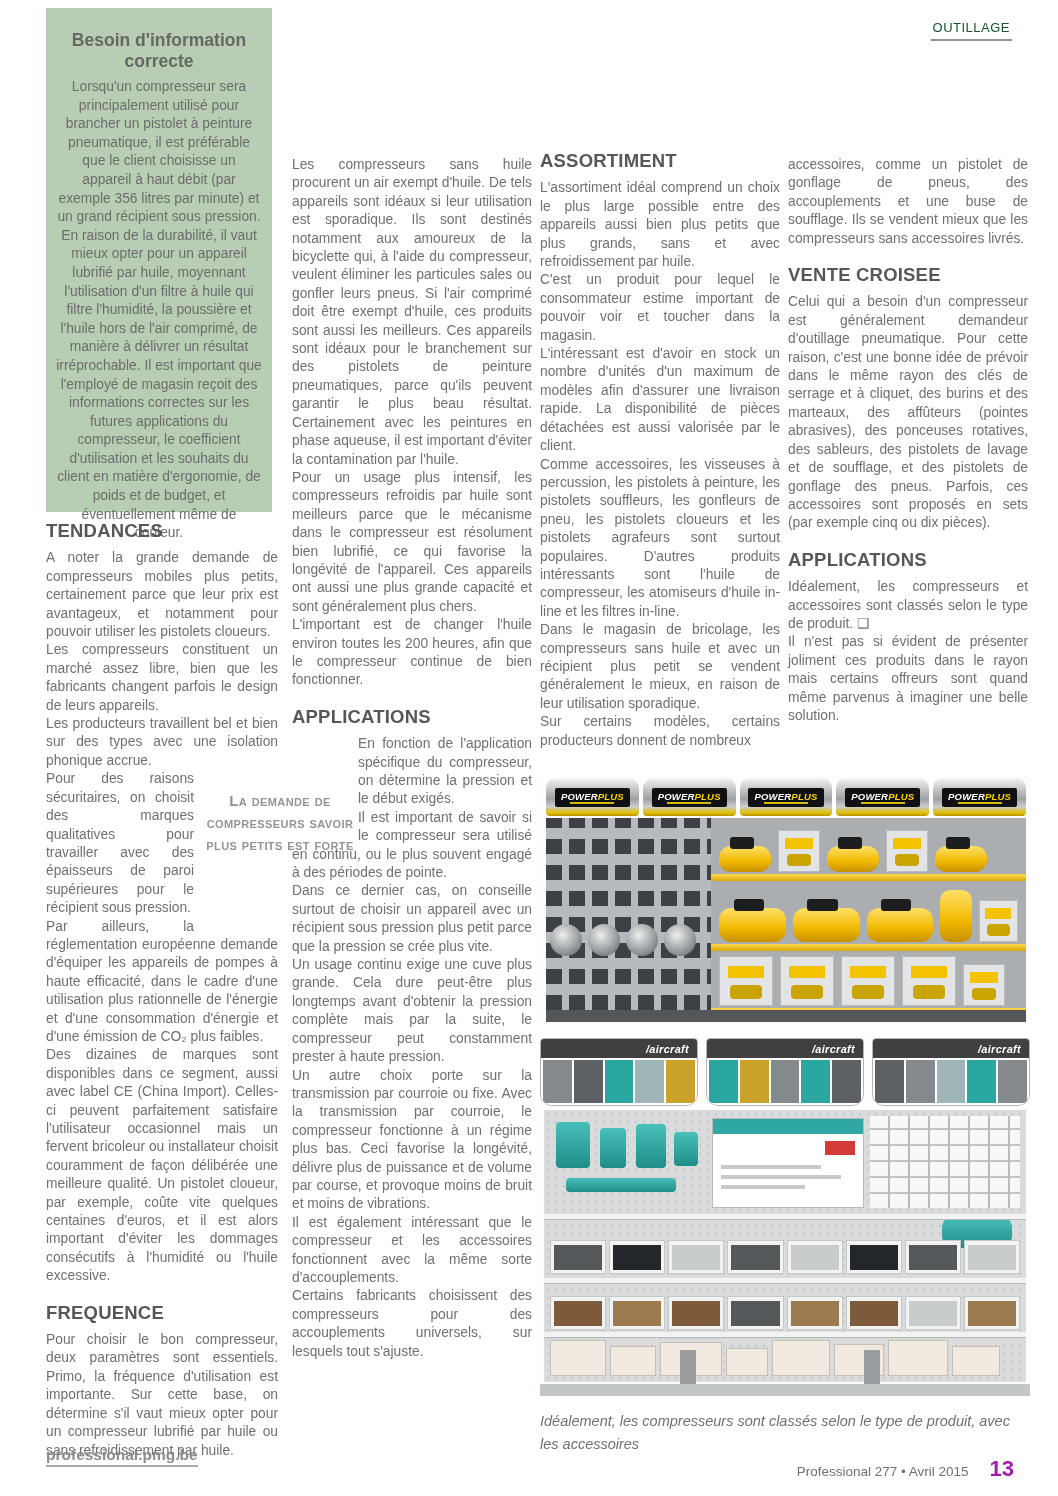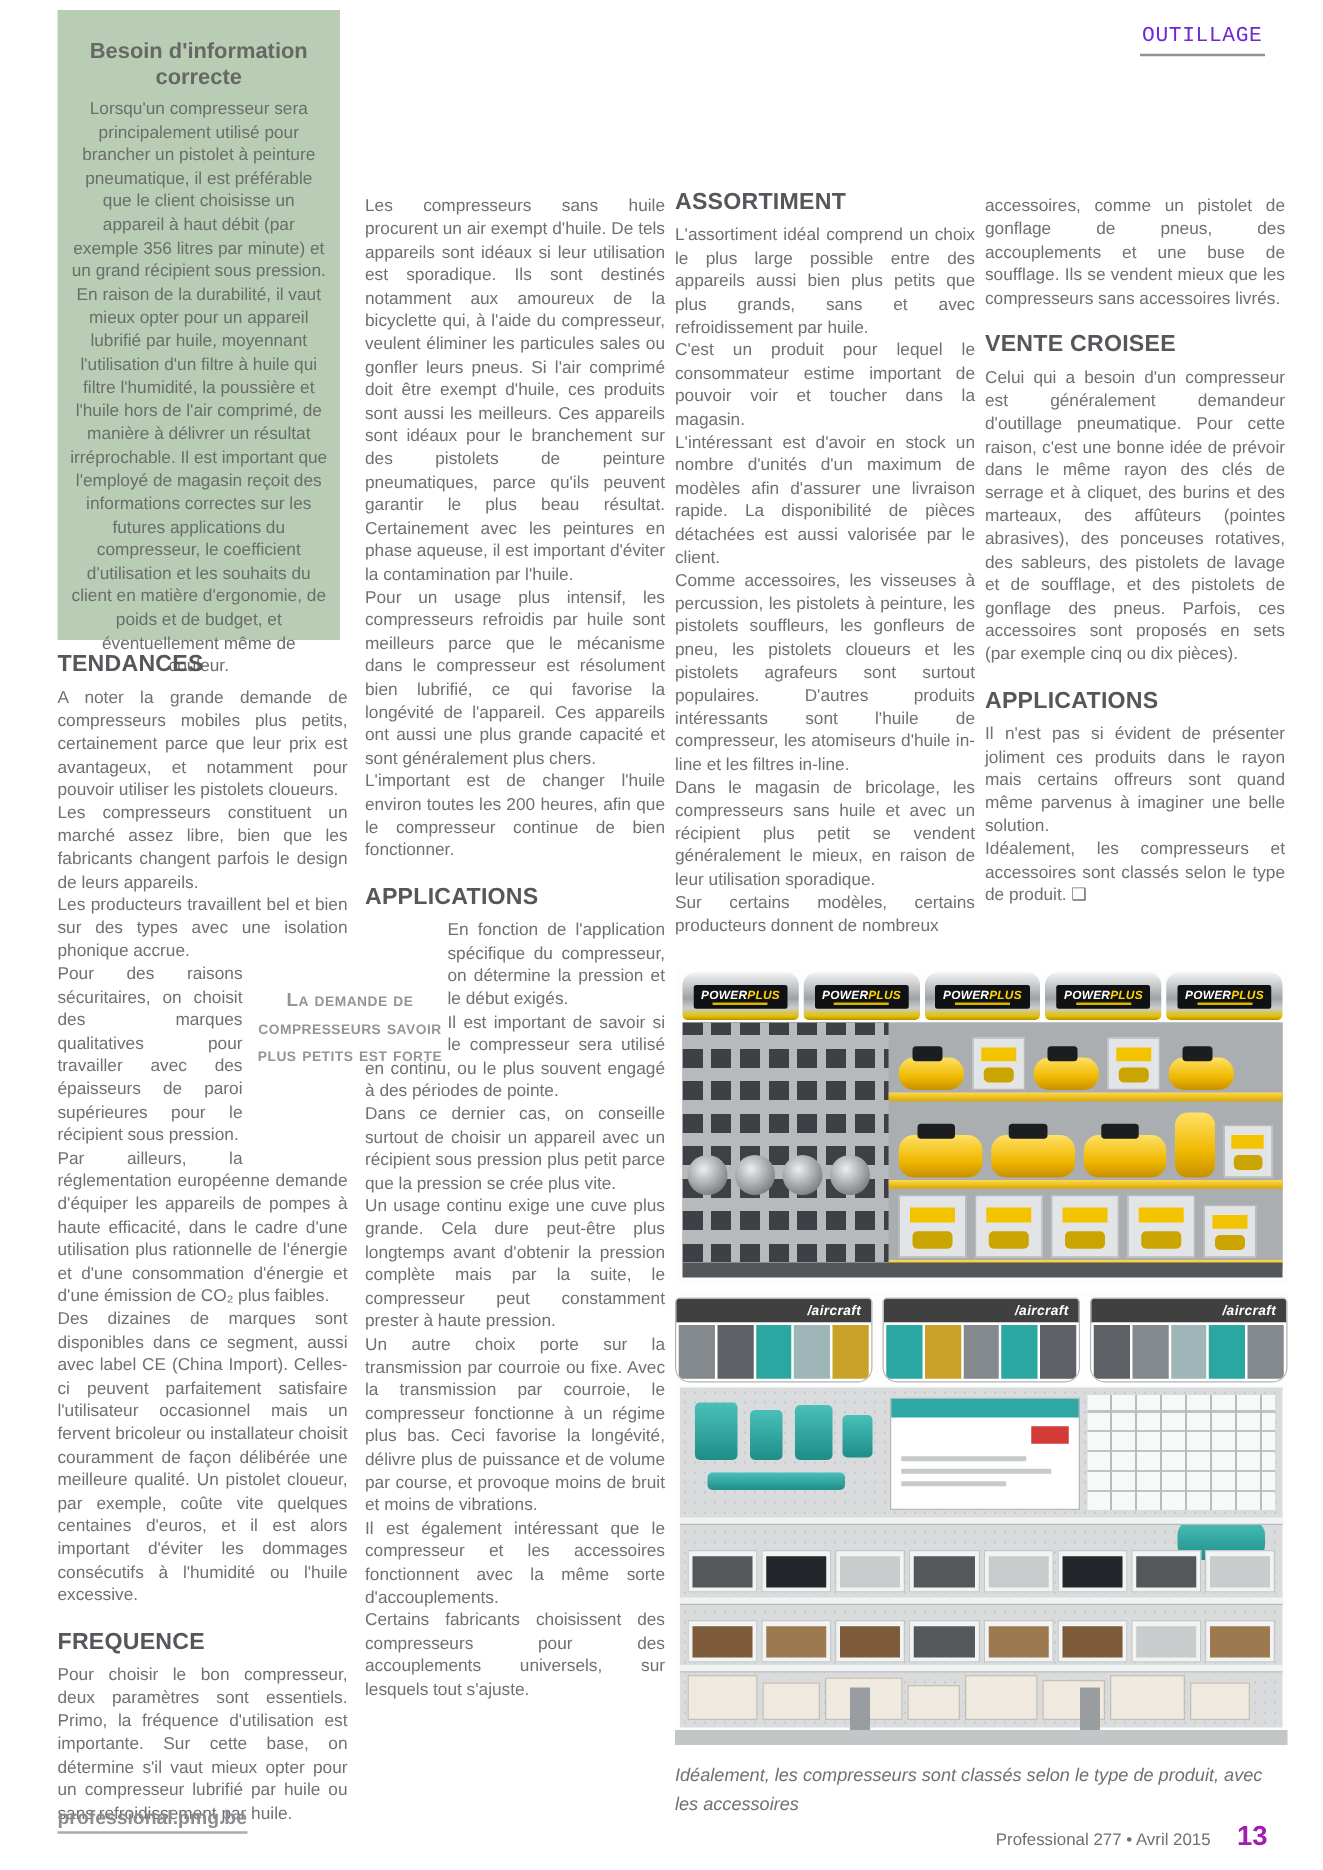--- a/index.html
+++ b/index.html
@@ -5,22 +5,22 @@
   html,body{margin:0;padding:0;background:#ffffff;}
   body{width:1058px;height:1496px;position:relative;font-family:"Liberation Sans",sans-serif;overflow:hidden;}
 
   
   .bodytext{font-size:13.8px;line-height:18.4px;color:#6e7072;text-align:justify;}
   .bodytext p{margin:0;}
   h2.section{font-size:18.5px;font-weight:bold;color:#55575a;margin:18px 0 9px 0;letter-spacing:.2px;}
   h2.section.first{margin-top:0;}
 
   
-  #section-label{position:absolute;top:20px;right:46px;font-size:17px;color:#6d28d9;letter-spacing:.5px;
-    border-bottom:2px solid #909396;padding:0 2px 4px 2px;font-family:Liberation Mono, monospace;}
+  #section-label{position:absolute;top:20px;right:46px;font-size:13px;color:#14532d;letter-spacing:.5px;
+    border-bottom:2px solid #909396;padding:0 2px 4px 2px;}
   #footer-link{position:absolute;left:46px;top:1446px;font-size:15.5px;font-weight:bold;color:#8b8d90;
     text-decoration:none;border-bottom:2px solid #a8aaac;padding-bottom:1px;}
   #footer-right{position:absolute;right:44px;top:1456px;display:flex;align-items:baseline;gap:21px;}
   #footer-issue{font-size:13.5px;color:#6e7072;}
   #footer-page{font-size:22px;font-weight:bold;color:#a21caf;}
 
   
   #green-box{position:absolute;left:46px;top:8px;width:226px;height:504px;background:#b9ccb4;
     box-sizing:border-box;padding:22px 10px 10px 10px;text-align:center;}
   #green-box .gb-title{font-size:17.5px;font-weight:bold;color:#656963;line-height:21px;margin-bottom:6px;}
@@ -160,22 +160,22 @@
   <p>Comme accessoires, les visseuses à percussion, les pistolets à peinture, les pistolets souffleurs, les gonfleurs de pneu, les pistolets cloueurs et les pistolets agrafeurs sont surtout populaires. D'autres produits intéressants sont l'huile de compresseur, les atomiseurs d'huile in-line et les filtres in-line.</p>
   <p>Dans le magasin de bricolage, les compresseurs sans huile et avec un récipient plus petit se vendent généralement le mieux, en raison de leur utilisation sporadique.</p>
   <p>Sur certains modèles, certains producteurs donnent de nombreux</p>
 </div>
 
 <div id="col4" class="bodytext">
   <p>accessoires, comme un pistolet de gonflage de pneus, des accouplements et une buse de soufflage. Ils se vendent mieux que les compresseurs sans accessoires livrés.</p>
   <h2 class="section">VENTE CROISEE</h2>
   <p>Celui qui a besoin d'un compresseur est généralement demandeur d'outillage pneumatique. Pour cette raison, c'est une bonne idée de prévoir dans le même rayon des clés de serrage et à cliquet, des burins et des marteaux, des affûteurs (pointes abrasives), des ponceuses rotatives, des sableurs, des pistolets de lavage et de soufflage, et des pistolets de gonflage des pneus. Parfois, ces accessoires sont proposés en sets (par exemple cinq ou dix pièces).</p>
   <h2 class="section">APPLICATIONS</h2>
+  <p>Idéalement, les compresseurs et accessoires sont classés selon le type de produit. ❑</p>
   <p>Il n'est pas si évident de présenter joliment ces produits dans le rayon mais certains offreurs sont quand même parvenus à imaginer une belle solution.</p>
-  <p>Idéalement, les compresseurs et accessoires sont classés selon le type de produit. ❑</p>
 </div>
 
 <div id="pull-quote">La demande de compresseurs savoir plus petits est forte</div>
 
 <div id="photos">
 
   <div id="photo-pp" class="photo">
     <div class="pp-canopy">
       <div class="pp-can-seg">
         <div class="pp-sign">

